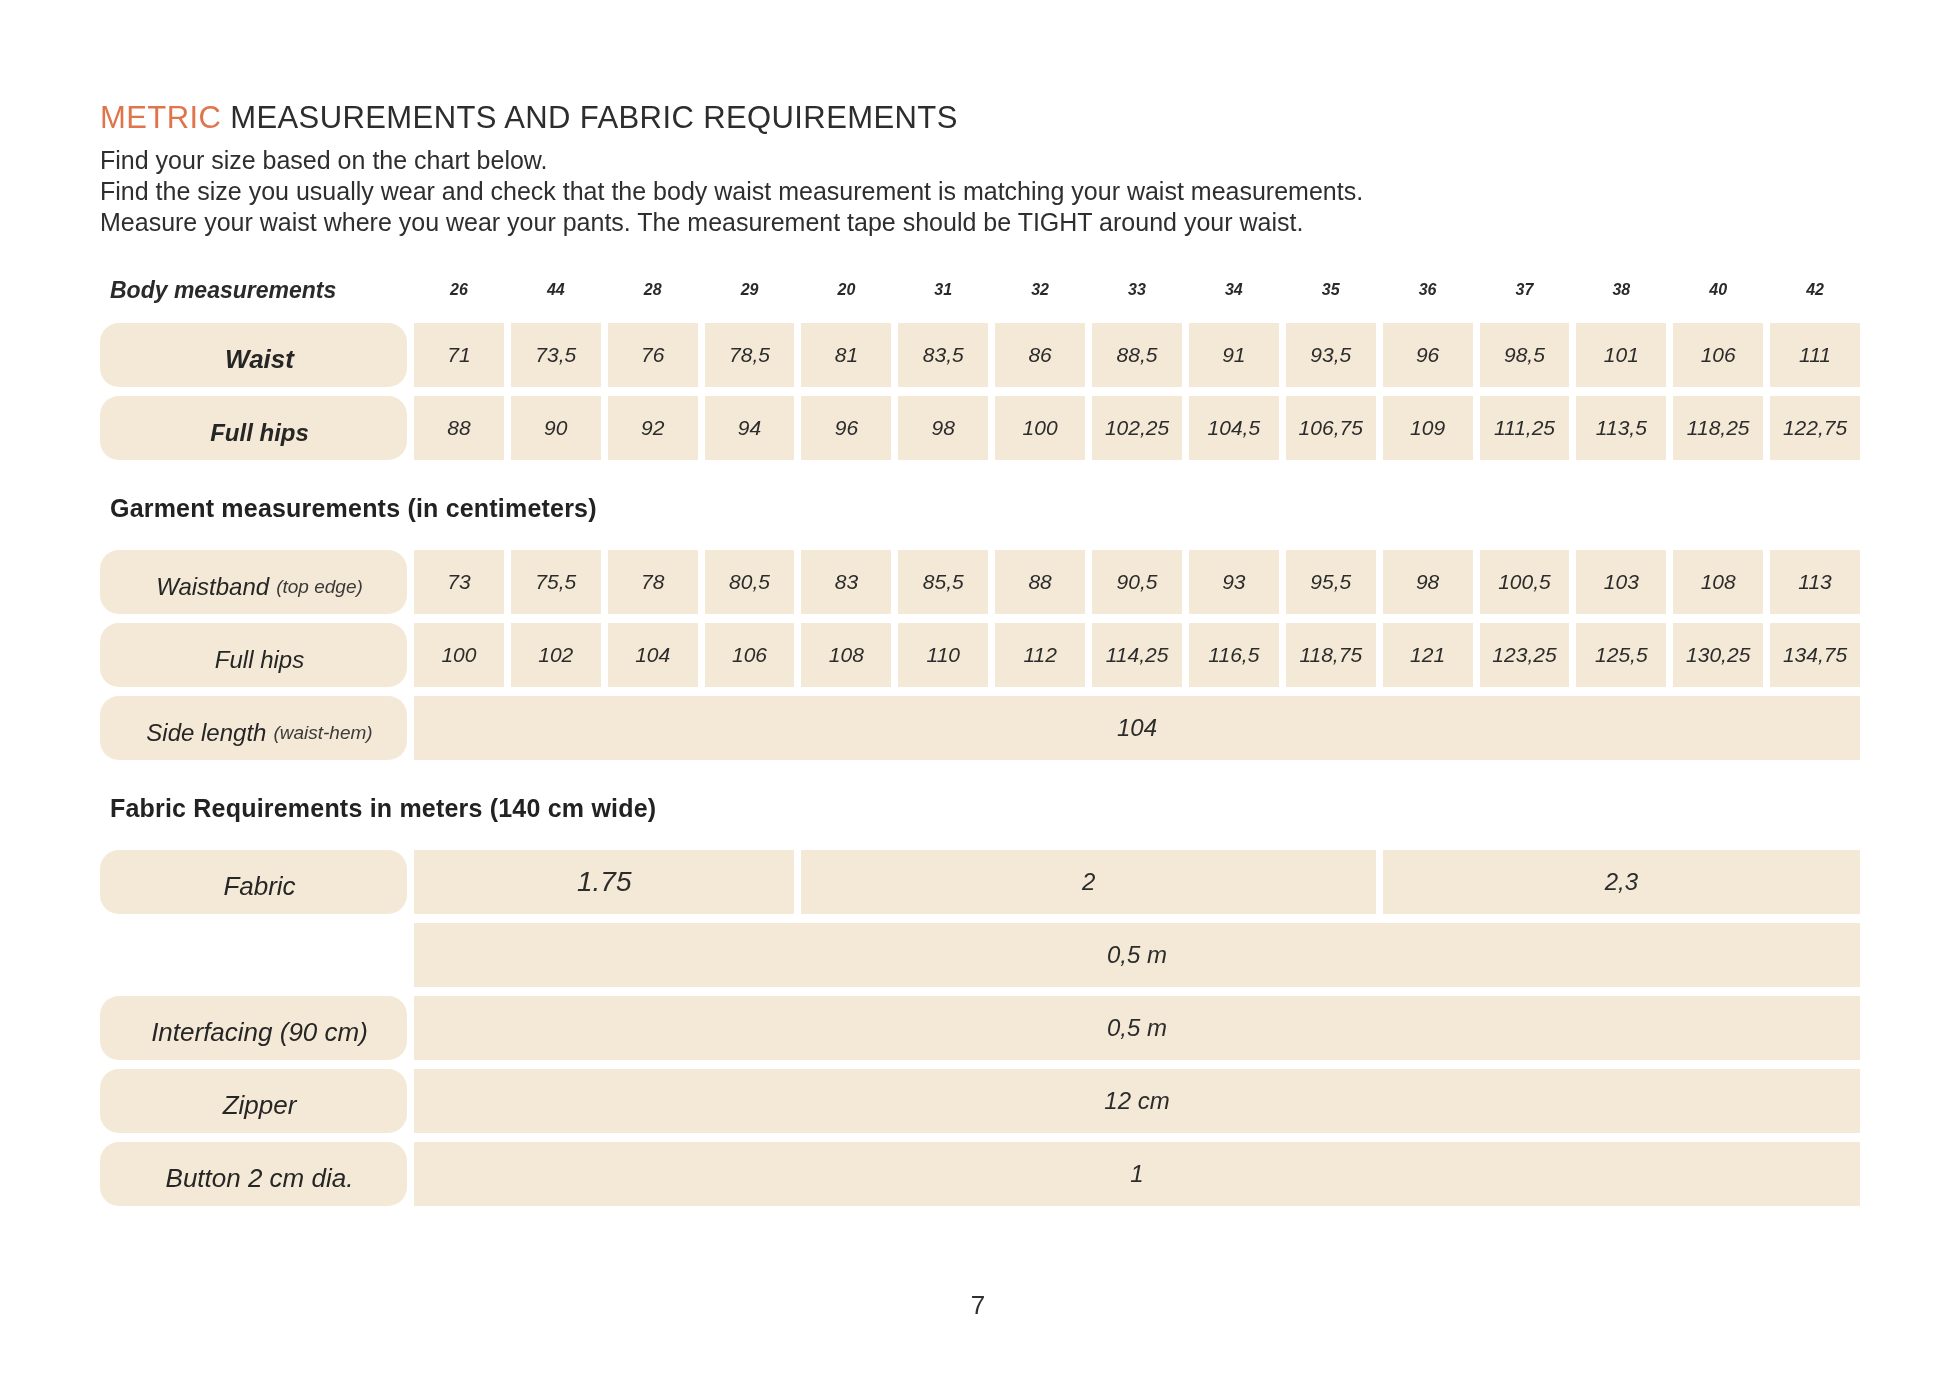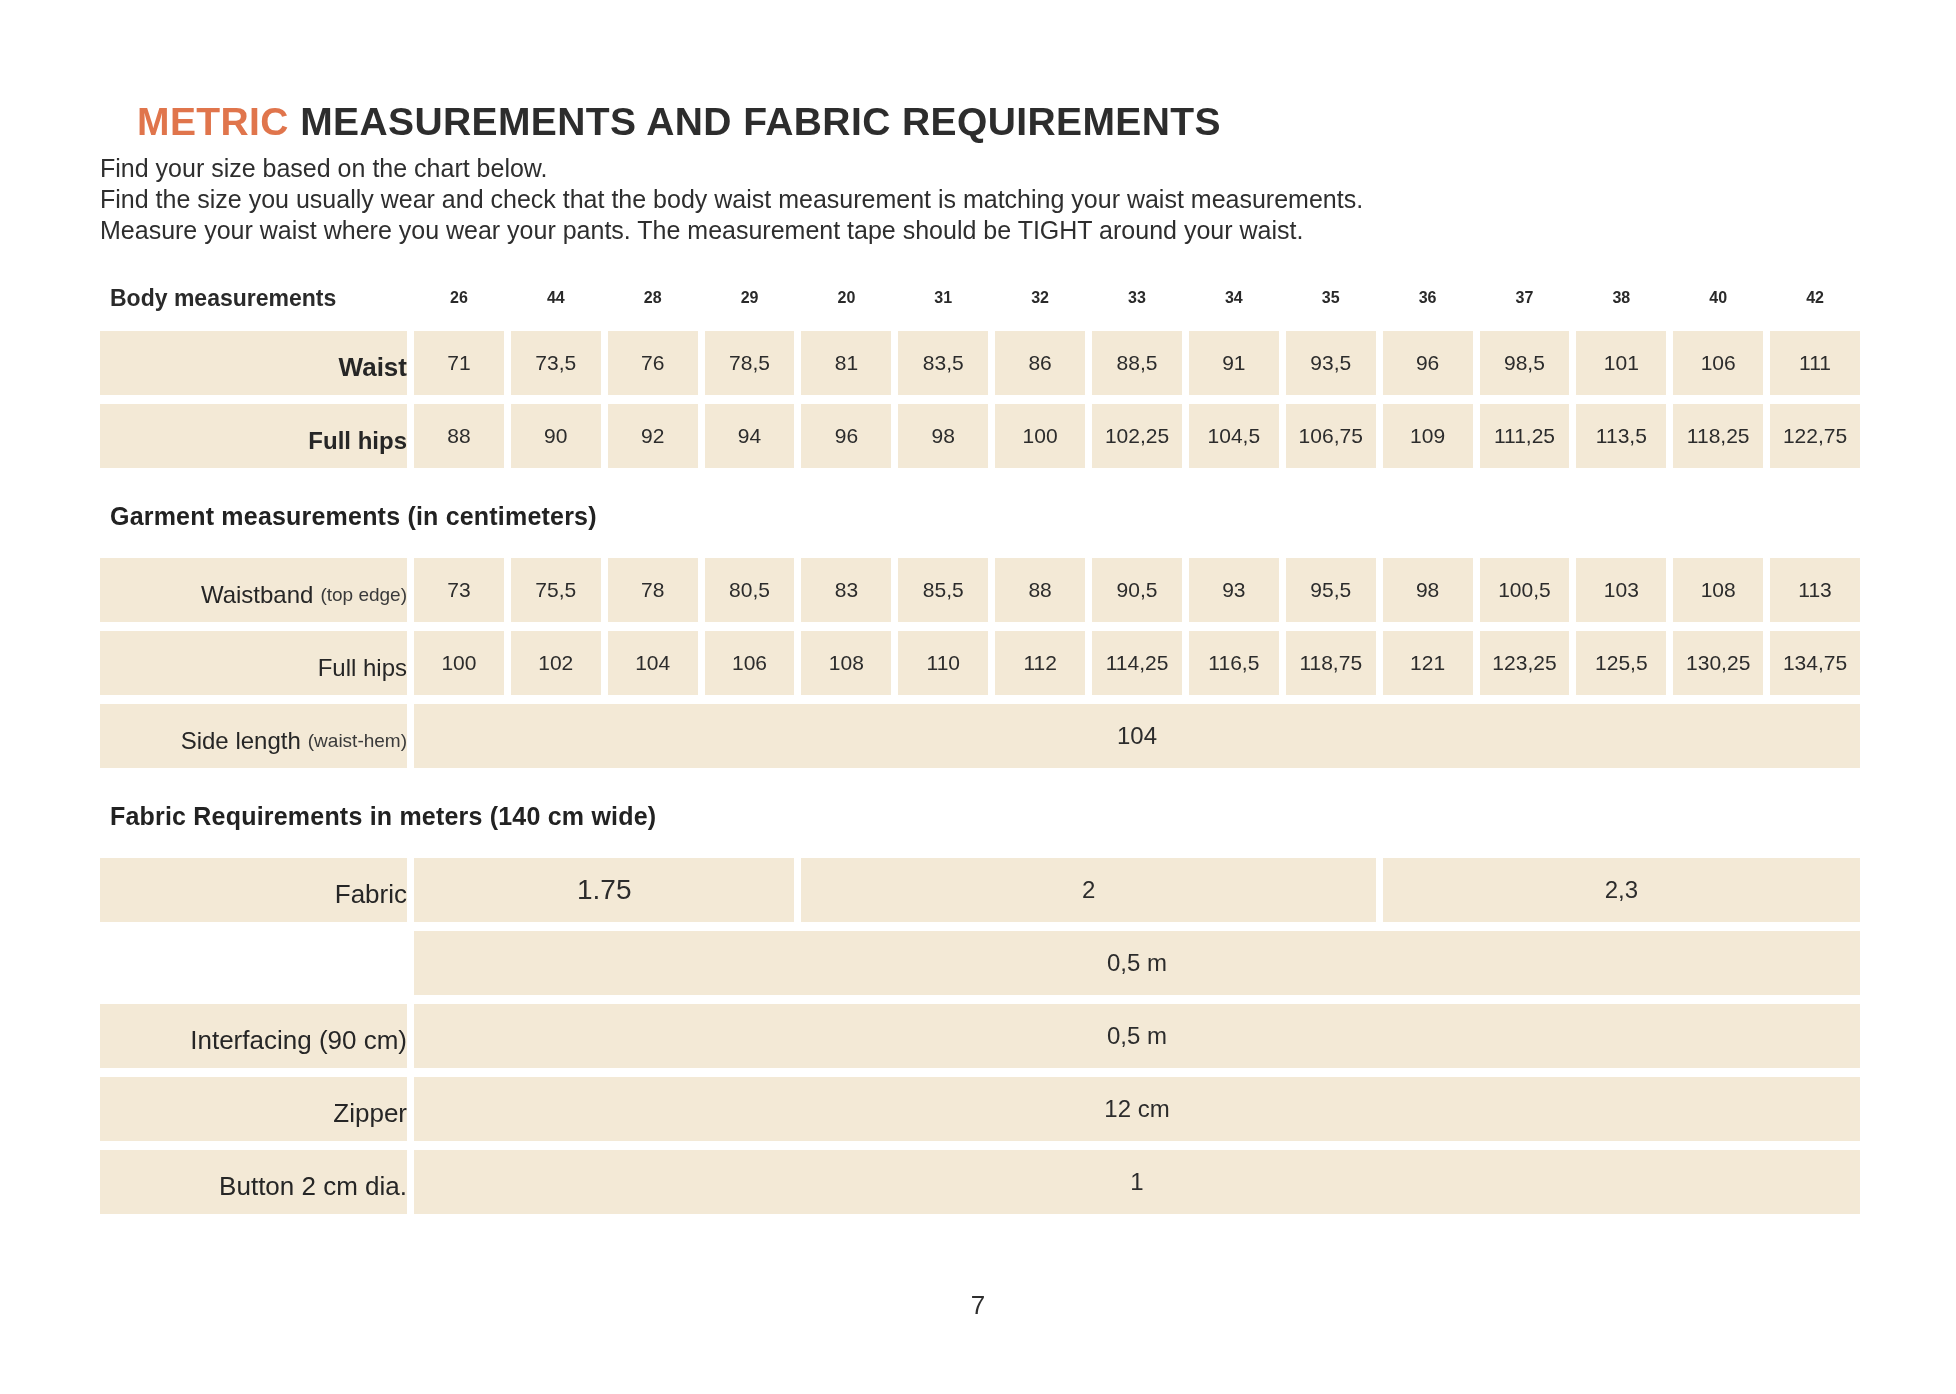--- a/index.html
+++ b/index.html
@@ -9,43 +9,43 @@
     font-family: "Liberation Sans", sans-serif;
     color: #2d2d2d;
     overflow: hidden;
   }
   .page {
     width: 1956px; height: 1394px;
     padding: 100px 96px 0 100px;
     position: relative;
   }
   .title {
-    font-size: 39px;
-    font-weight: 700;
+    font-size: 31px;
+    font-weight: 400;
     letter-spacing: 0.4px;
     color: #2d2d2d;
     margin-bottom: 9px;
     white-space: pre;
-    margin-left: 37px;
   }
   .title .accent { color: #e0754c; }
   .intro p {
     font-size: 25px;
     font-weight: 400;
     line-height: 31px;
     color: #2e2e2e;
   }
   .intro { margin-bottom: 28px; }
 
   .grid {
     display: grid;
     grid-template-columns: 307px repeat(15, 1fr);
     column-gap: 7px;
     row-gap: 9px;
     width: 1760px;
+    font-style: italic;
   }
   .hdr-cell {
     height: 48px;
     display: flex; align-items: center;
     font-size: 23px; font-weight: 700; color: #2a2a2a;
     padding-left: 10px;
   }
   .size-cell {
     height: 48px;
     display: flex; align-items: center; justify-content: center;
@@ -53,25 +53,25 @@
   }
   .cell {
     background: #f3e9d6;
     height: 64px;
     display: flex; align-items: center; justify-content: center;
     font-size: 21px; font-weight: 400; color: #2c2c2c;
   }
   .label-cell {
     background: #f3e9d6;
     height: 64px;
-    display: flex; align-items: baseline; justify-content: flex-end;
+    display: flex; align-items: baseline; justify-content: center;
     padding-left: 12px; padding-top: 9px;
     align-items: center;
     font-size: 24px; font-weight: 400; color: #262626;
-    white-space: nowrap; overflow: hidden;
+    white-space: nowrap; overflow: hidden; border-radius: 19px;
   }
   .label-cell .note { font-size: 19px; margin-left: 7px; color: #3a3a3a; }
   .label-waist { font-size: 26px; font-weight: 700; }
   .label-bold  { font-weight: 700; }
   .merged { grid-column: 2 / -1; font-size: 24px; }
   .fab-span4 { grid-column: span 4; font-size: 28px; }
   .fab-span6 { grid-column: span 6; font-size: 24px; }
   .fab-span5 { grid-column: span 5; font-size: 24px; }
   .fab-label { font-size: 26px; }
 

